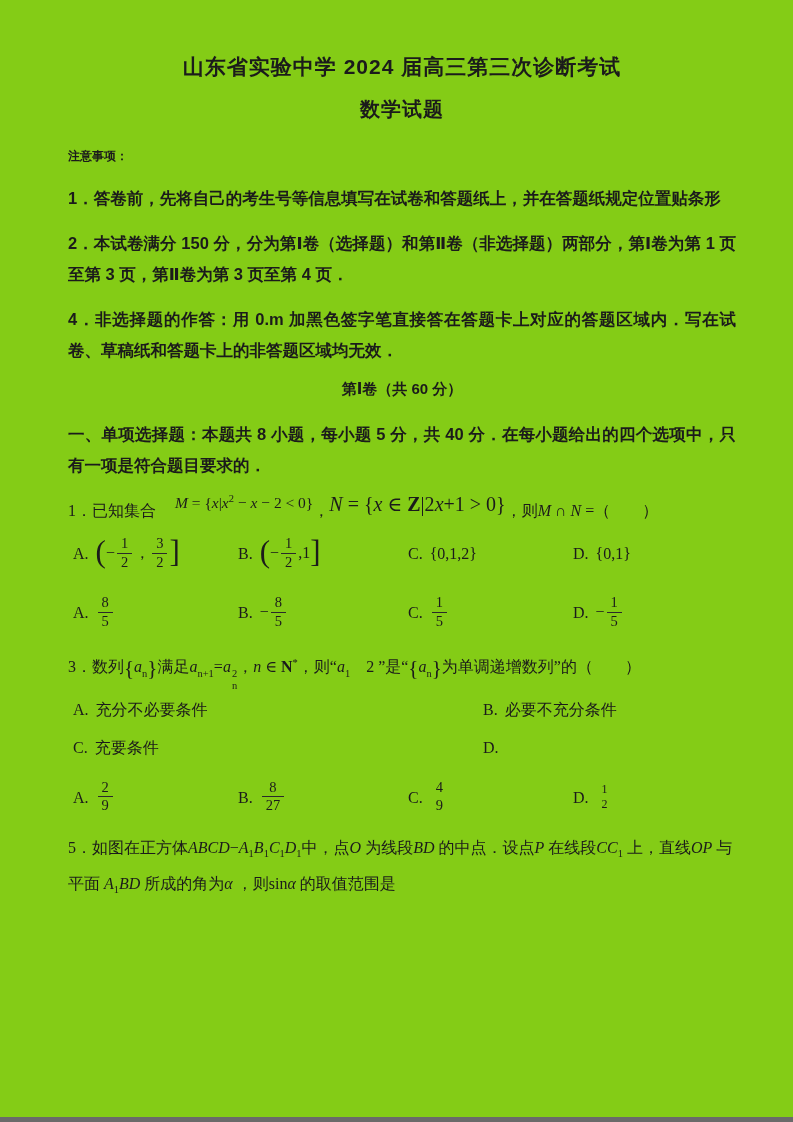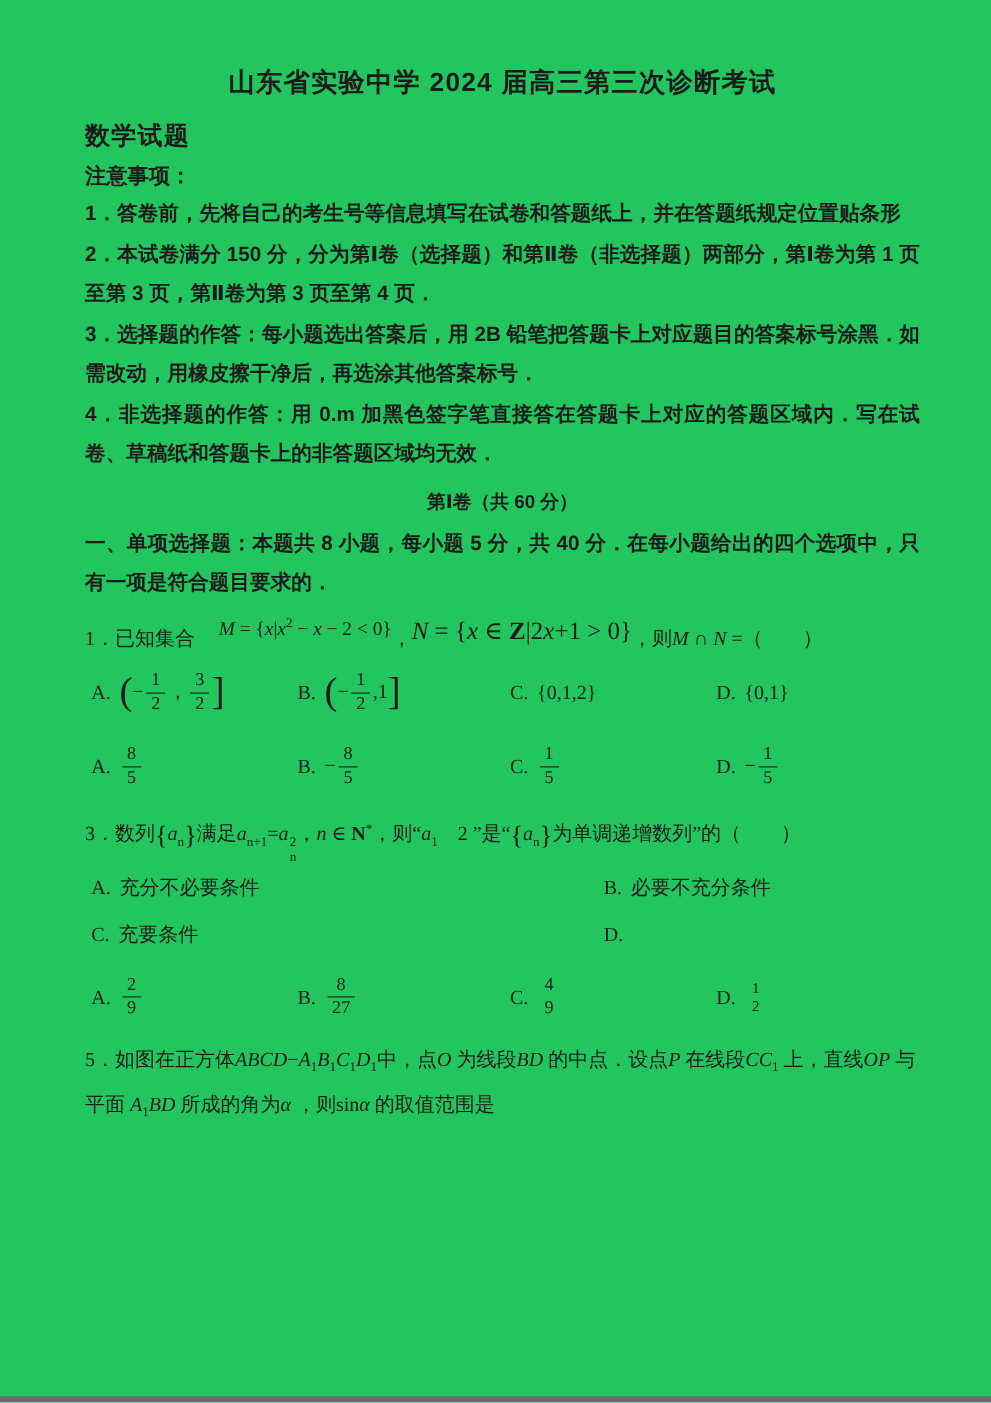--- a/index.html
+++ b/index.html
@@ -1,53 +1,53 @@
 <!DOCTYPE html>
 <html><head>
 <meta charset="utf-8">
 <style>
   html,body{margin:0;padding:0;background:#e8e8e8;}
   .page{
     position:relative;
     width:793px;height:1122px;
     margin:0 auto;
-    background:#22c55e;
+    background:#84cc16;
     color:#1b1b1b;
     overflow:hidden;
     font-family:"Liberation Serif","DejaVu Serif",serif;
   }
   .sheet{padding:52px 57px 0 68px;}
   .title{
     font-family:"Liberation Sans","DejaVu Sans",sans-serif;
     font-weight:700;font-size:21px;line-height:30px;
     text-align:center;letter-spacing:1px;
   }
   .subtitle{
     font-family:"Liberation Sans","DejaVu Sans",sans-serif;
     font-weight:700;font-size:20px;line-height:28px;
-    margin-top:13px;letter-spacing:1px;
+    text-align:center;margin-top:13px;letter-spacing:1px;
   }
   .notice-head{
     font-family:"Liberation Sans","DejaVu Sans",sans-serif;
-    font-weight:700;font-size:17px;line-height:26px;margin-top:5px;
+    font-weight:700;font-size:12px;line-height:26px;margin-top:20px;
   }
   .notice-item{
     font-family:"Liberation Sans","DejaVu Sans",sans-serif;
     font-weight:700;font-size:16.5px;line-height:31px;
-    text-align:justify;margin-top:2px;
+    text-align:justify;margin-top:14px;
   }
   .section-head{
     font-family:"Liberation Sans","DejaVu Sans",sans-serif;
     font-weight:700;font-size:15px;line-height:30px;
     text-align:center;margin-top:8px;
   }
   .intro{
     font-family:"Liberation Sans","DejaVu Sans",sans-serif;
     font-weight:700;font-size:16.5px;line-height:31px;
-    text-align:justify;margin-top:3px;
+    text-align:justify;margin-top:15px;
   }
   .question{margin-top:11px;}
   .stem{font-size:16px;line-height:30px;}
   .m{font-style:italic;font-family:"Liberation Serif","DejaVu Serif",serif;}
   .bd{font-weight:700;}
   sup.sp,sub.sb{font-size:10.5px;font-family:"Liberation Serif",serif;}
   .supsub{
     display:inline-flex;flex-direction:column;align-items:flex-start;
     font-size:10.5px;line-height:1.05;vertical-align:-5px;margin-left:1px;
   }
@@ -79,21 +79,20 @@
 </head>
 <body>
 
 <div class="page">
   <div class="sheet">
     <div class="title">山东省实验中学 2024 届高三第三次诊断考试</div>
     <div class="subtitle">数学试题</div>
     <div class="notice-head">注意事项：</div>
     <div class="notice-item">1．答卷前，先将自己的考生号等信息填写在试卷和答题纸上，并在答题纸规定位置贴条形</div>
     <div class="notice-item">2．本试卷满分 150 分，分为第Ⅰ卷（选择题）和第Ⅱ卷（非选择题）两部分，第Ⅰ卷为第 1 页至第 3 页，第Ⅱ卷为第 3 页至第 4 页．</div>
-    <div class="notice-item">3．选择题的作答：每小题选出答案后，用 2B 铅笔把答题卡上对应题目的答案标号涂黑．如需改动，用橡皮擦干净后，再选涂其他答案标号．</div>
     <div class="notice-item">4．非选择题的作答：用 0.m 加黑色签字笔直接答在答题卡上对应的答题区域内．写在试卷、草稿纸和答题卡上的非答题区域均无效．</div>
     <div class="section-head">第Ⅰ卷（共 60 分）</div>
     <div class="intro">一、单项选择题：本题共 8 小题，每小题 5 分，共 40 分．在每小题给出的四个选项中，只有一项是符合题目要求的．</div>
     <div id="questions">
         <div class="question">
           <div class="stem"><span class="t">1．已知集合 </span><span class="raised"><span class="m">M</span><span class="t"> = {</span><span class="m">x</span><span class="t">|</span><span class="m">x</span><sup class="sp">2</sup><span class="t"> − </span><span class="m">x</span><span class="t"> − 2 &lt; 0}</span></span><span class="t">，</span><span class="raised-sm"><span class="m">N</span><span class="t"> = {</span><span class="m">x</span><span class="t"> ∈ </span><span class="bd">Z</span><span class="t">|2</span><span class="m">x</span><span class="t">+1 &gt; 0}</span></span><span class="t">，则</span><span class="m">M</span><span class="t"> ∩ </span><span class="m">N</span><span class="t"> =（　　）</span></div>
           <div class="options four-col">
             <div class="option">
               <span class="opt-label">A.</span>
               <span class="opt-body"><span class="big">(</span><span class="t">−</span><span class="frac bar"><span class="num">1</span><span class="den">2</span></span><span class="t">，</span><span class="frac bar"><span class="num">3</span><span class="den">2</span></span><span class="big">]</span></span>

